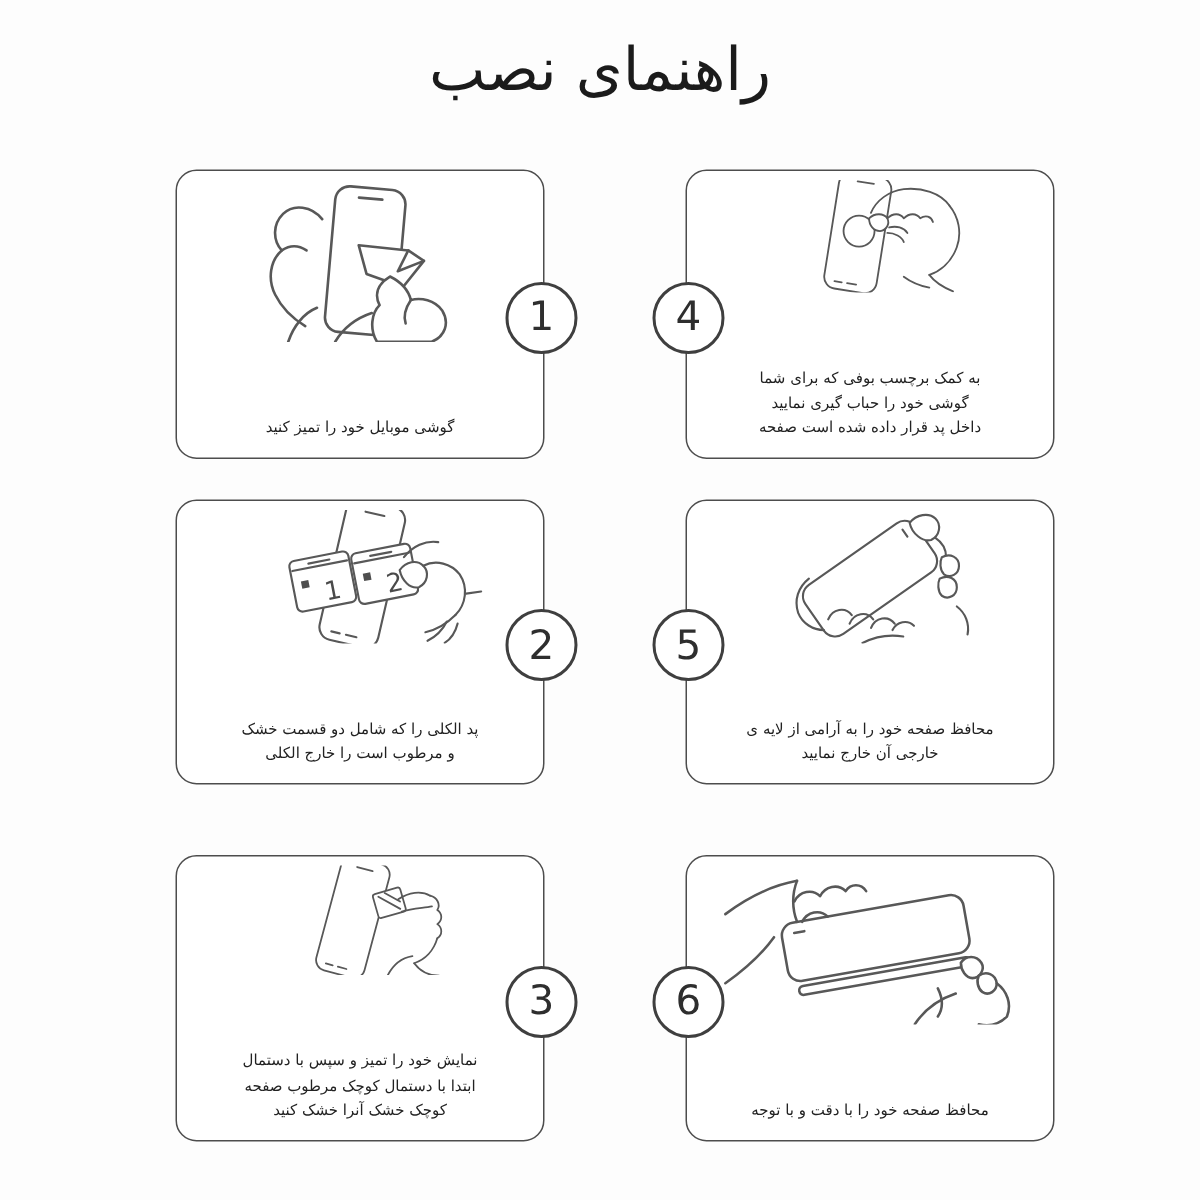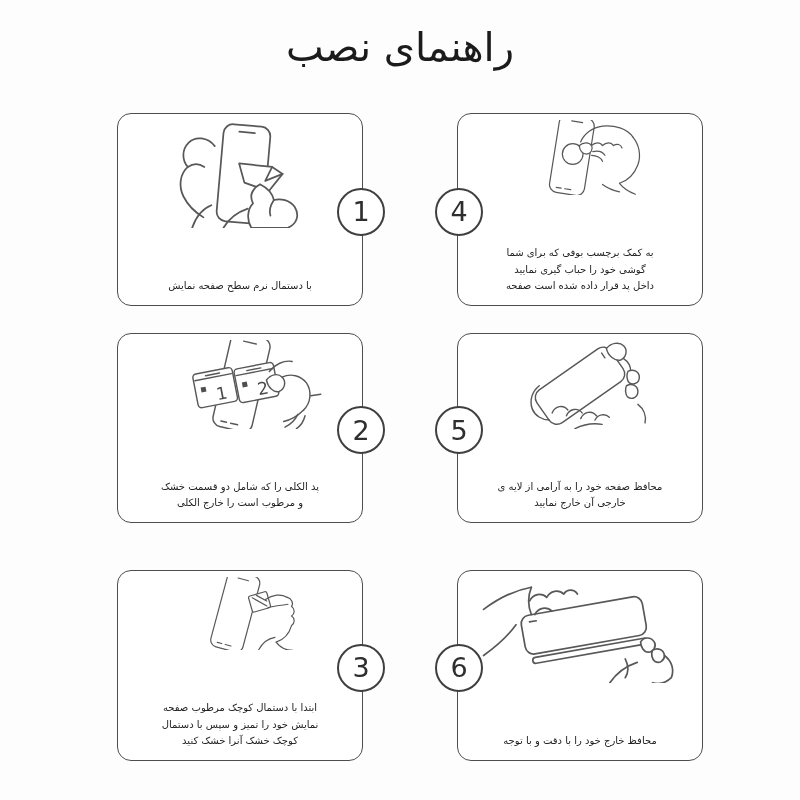--- a/index.html
+++ b/index.html
@@ -68,21 +68,21 @@
         <path class="s" d="M152,54 L144,70 L164,62"></path>
       </g>
       <g>
         <path class="sf" d="M138,74 C146,78 152,84 154,92 C162,90 172,92 178,100 C184,110 180,120 170,124 L128,124 C122,114 124,102 130,96 C126,88 128,80 138,74 Z"></path>
         <path class="s" d="M154,92 C150,98 148,104 150,110"></path>
         <path class="s" d="M96,124 C102,114 112,106 124,102"></path>
       </g>
     </svg>
   </div>
   <div class="caption">
-    <div>با دستمال نرم سطح صفحه نمایش</div>
+    <div>گوشی موبایل خود را تمیز کنید</div>
   </div>
 </section>
 
 <section class="box col-left row2">
   <div class="badge badge-right">
     <span>2</span>
   </div>
   <div class="art">
     <svg viewBox="0 0 230 124" preserveAspectRatio="xMidYMid meet">
       <g transform="rotate(13 115 64)">
@@ -140,22 +140,22 @@
         <path class="s" d="M158,38 C170,30 184,28 194,34"></path>
         <path class="s" d="M162,52 C174,48 186,48 196,46"></path>
         <path class="s" d="M194,34 C202,36 206,44 202,50 C208,54 208,62 202,66 C208,70 208,78 202,82"></path>
         <path class="s" d="M202,82 C198,96 188,106 176,110"></path>
         <path class="s" d="M176,110 C182,118 192,124 204,124"></path>
         <path class="s" d="M146,124 C152,112 162,104 174,102"></path>
       </g>
     </svg>
   </div>
   <div class="caption">
+    <div>نمایش خود را تمیز و سپس با دستمال</div>
     <div>ابتدا با دستمال کوچک مرطوب صفحه</div>
-    <div>نمایش خود را تمیز و سپس با دستمال</div>
     <div>کوچک خشک آنرا خشک کنید</div>
   </div>
 </section>
 
 <section class="box col-right row1">
   <div class="badge badge-left">
     <span>4</span>
   </div>
   <div class="art">
     <svg viewBox="0 0 230 124" preserveAspectRatio="xMidYMid meet">
@@ -237,15 +237,15 @@
       <g>
         <path class="sf" d="M186,76 C190,70 198,70 202,76 C205,81 201,88 195,88 C190,88 186,82 186,76 Z"></path>
         <path class="sf" d="M200,86 C206,82 213,85 214,92 C214,98 208,102 203,99 C199,96 198,90 200,86 Z"></path>
         <path class="s" d="M214,92 C222,98 226,108 222,118 M222,118 C216,124 208,126 200,124"></path>
         <path class="s" d="M168,96 C172,104 172,112 168,118"></path>
         <path class="s" d="M150,124 C158,112 170,104 182,100"></path>
       </g>
     </svg>
   </div>
   <div class="caption">
-    <div>محافظ خارج خود را با دقت و با توجه</div>
+    <div>محافظ صفحه خود را با دقت و با توجه</div>
   </div>
 </section>
 
 </body></html>

